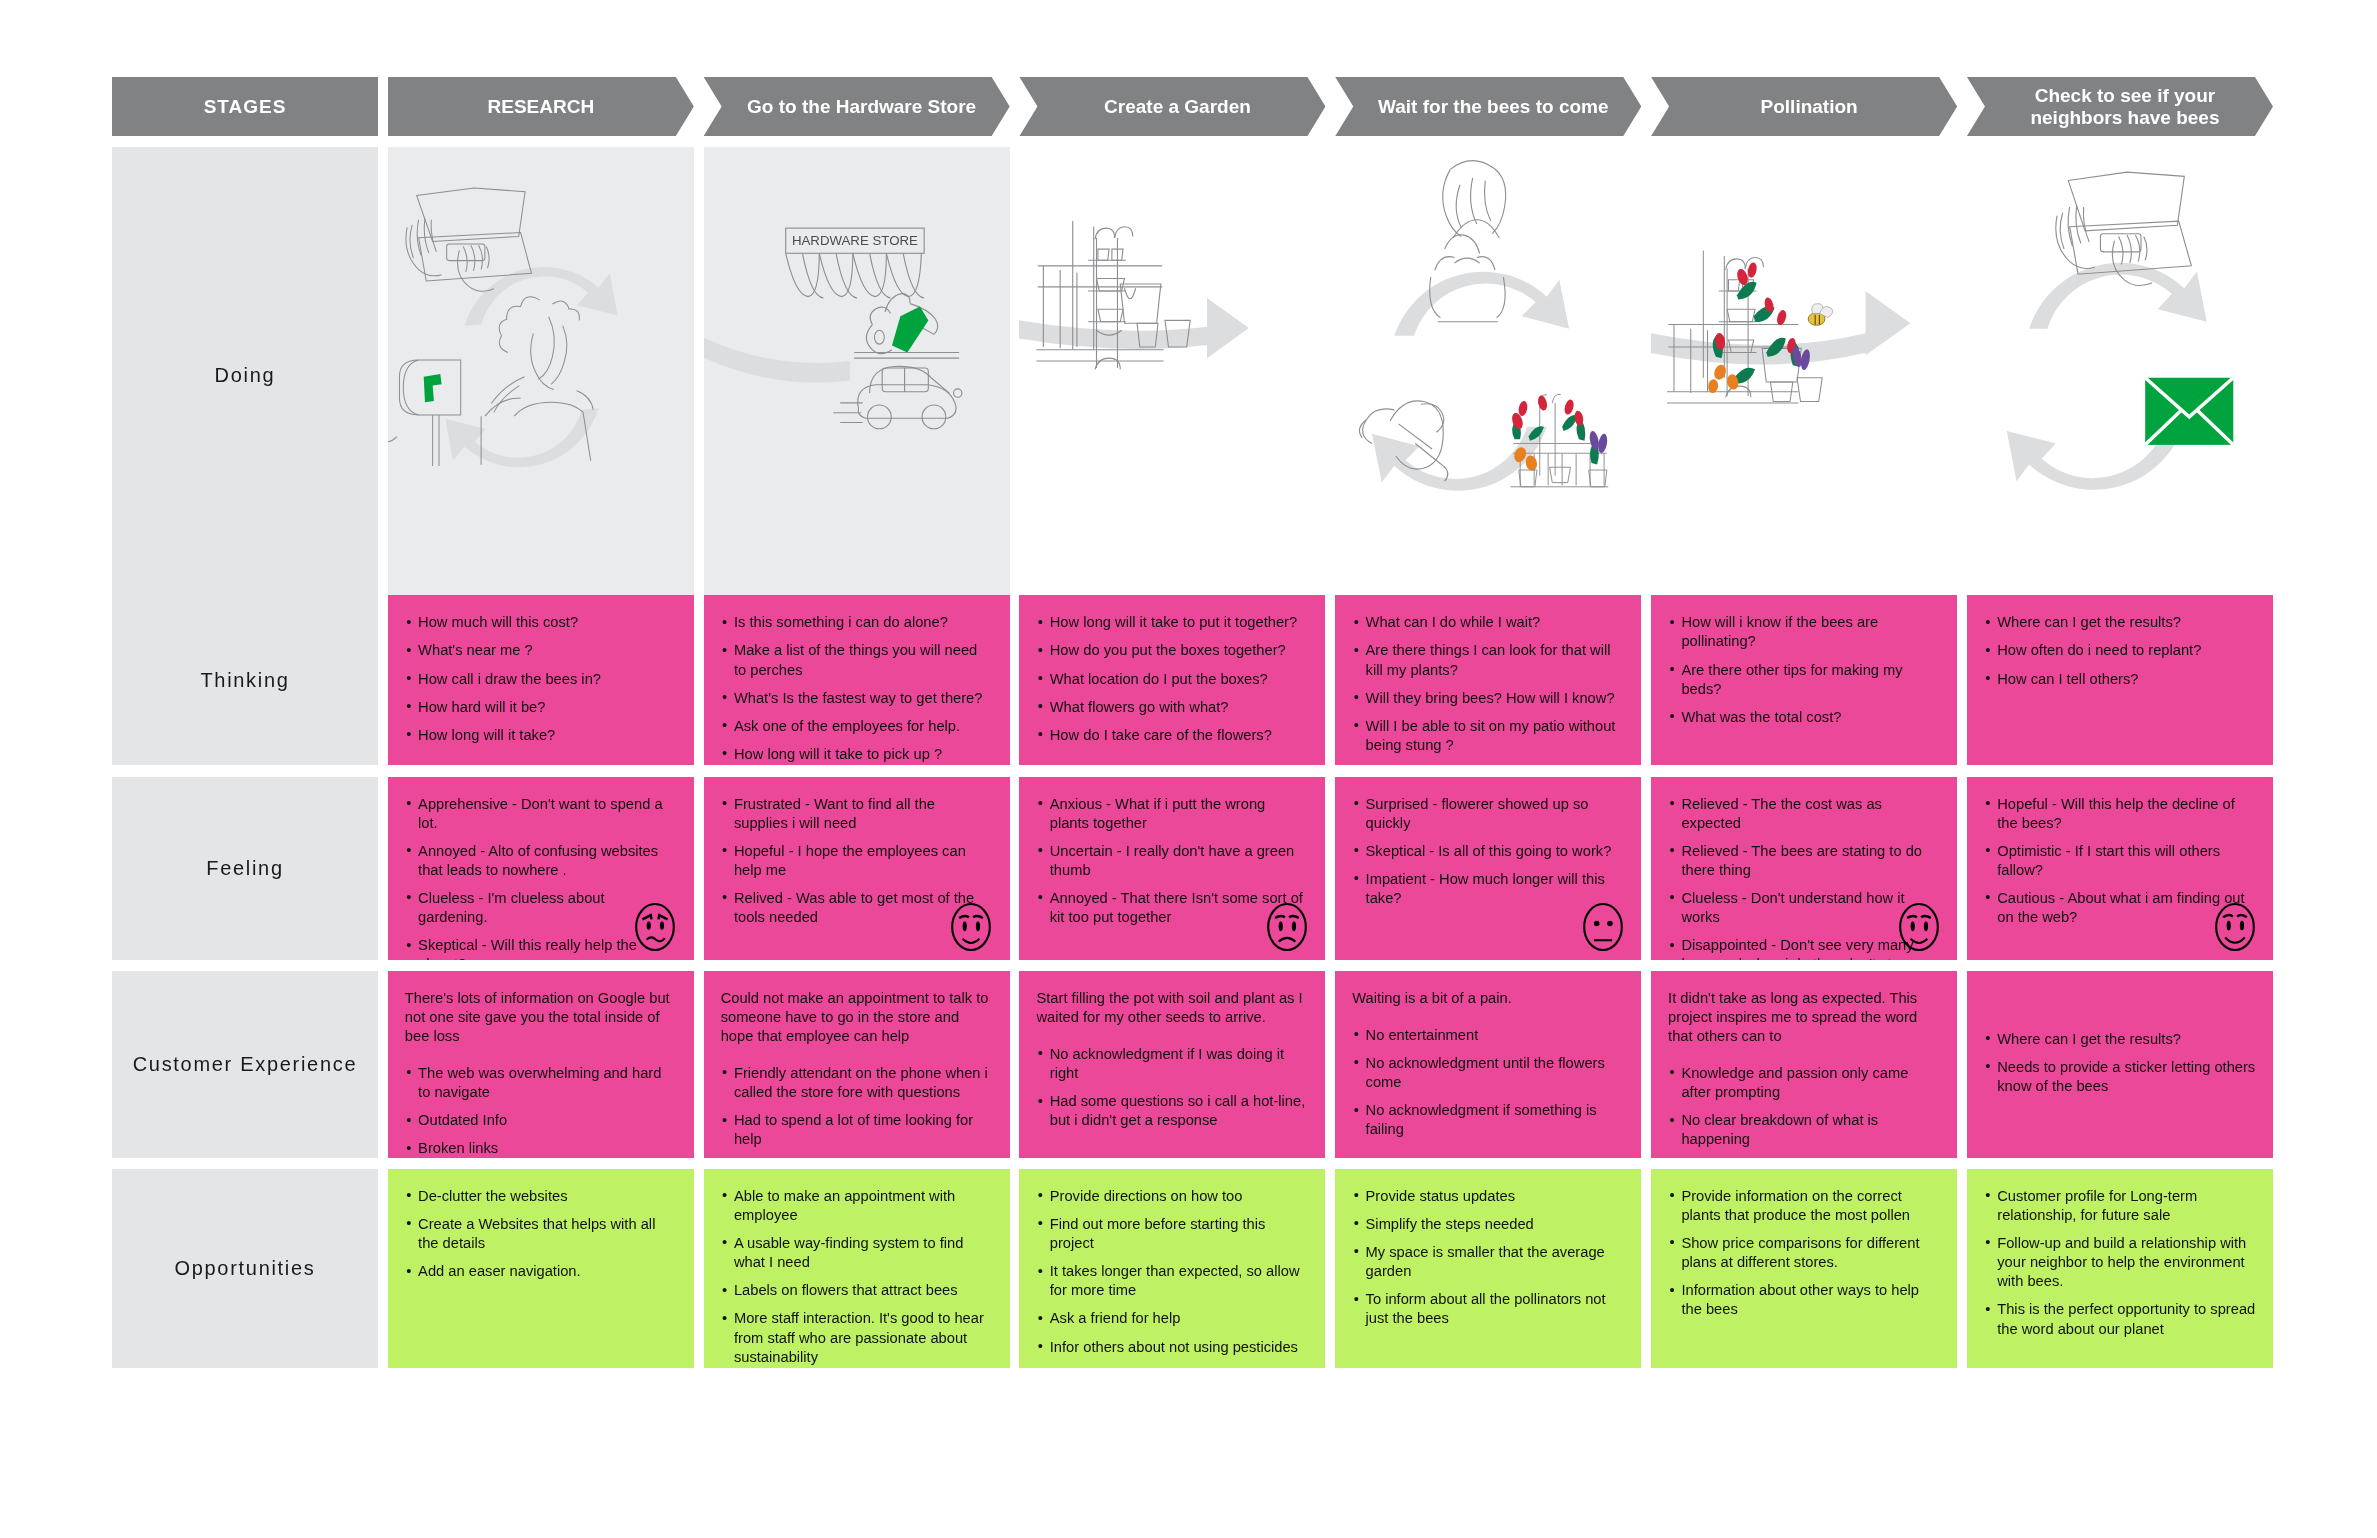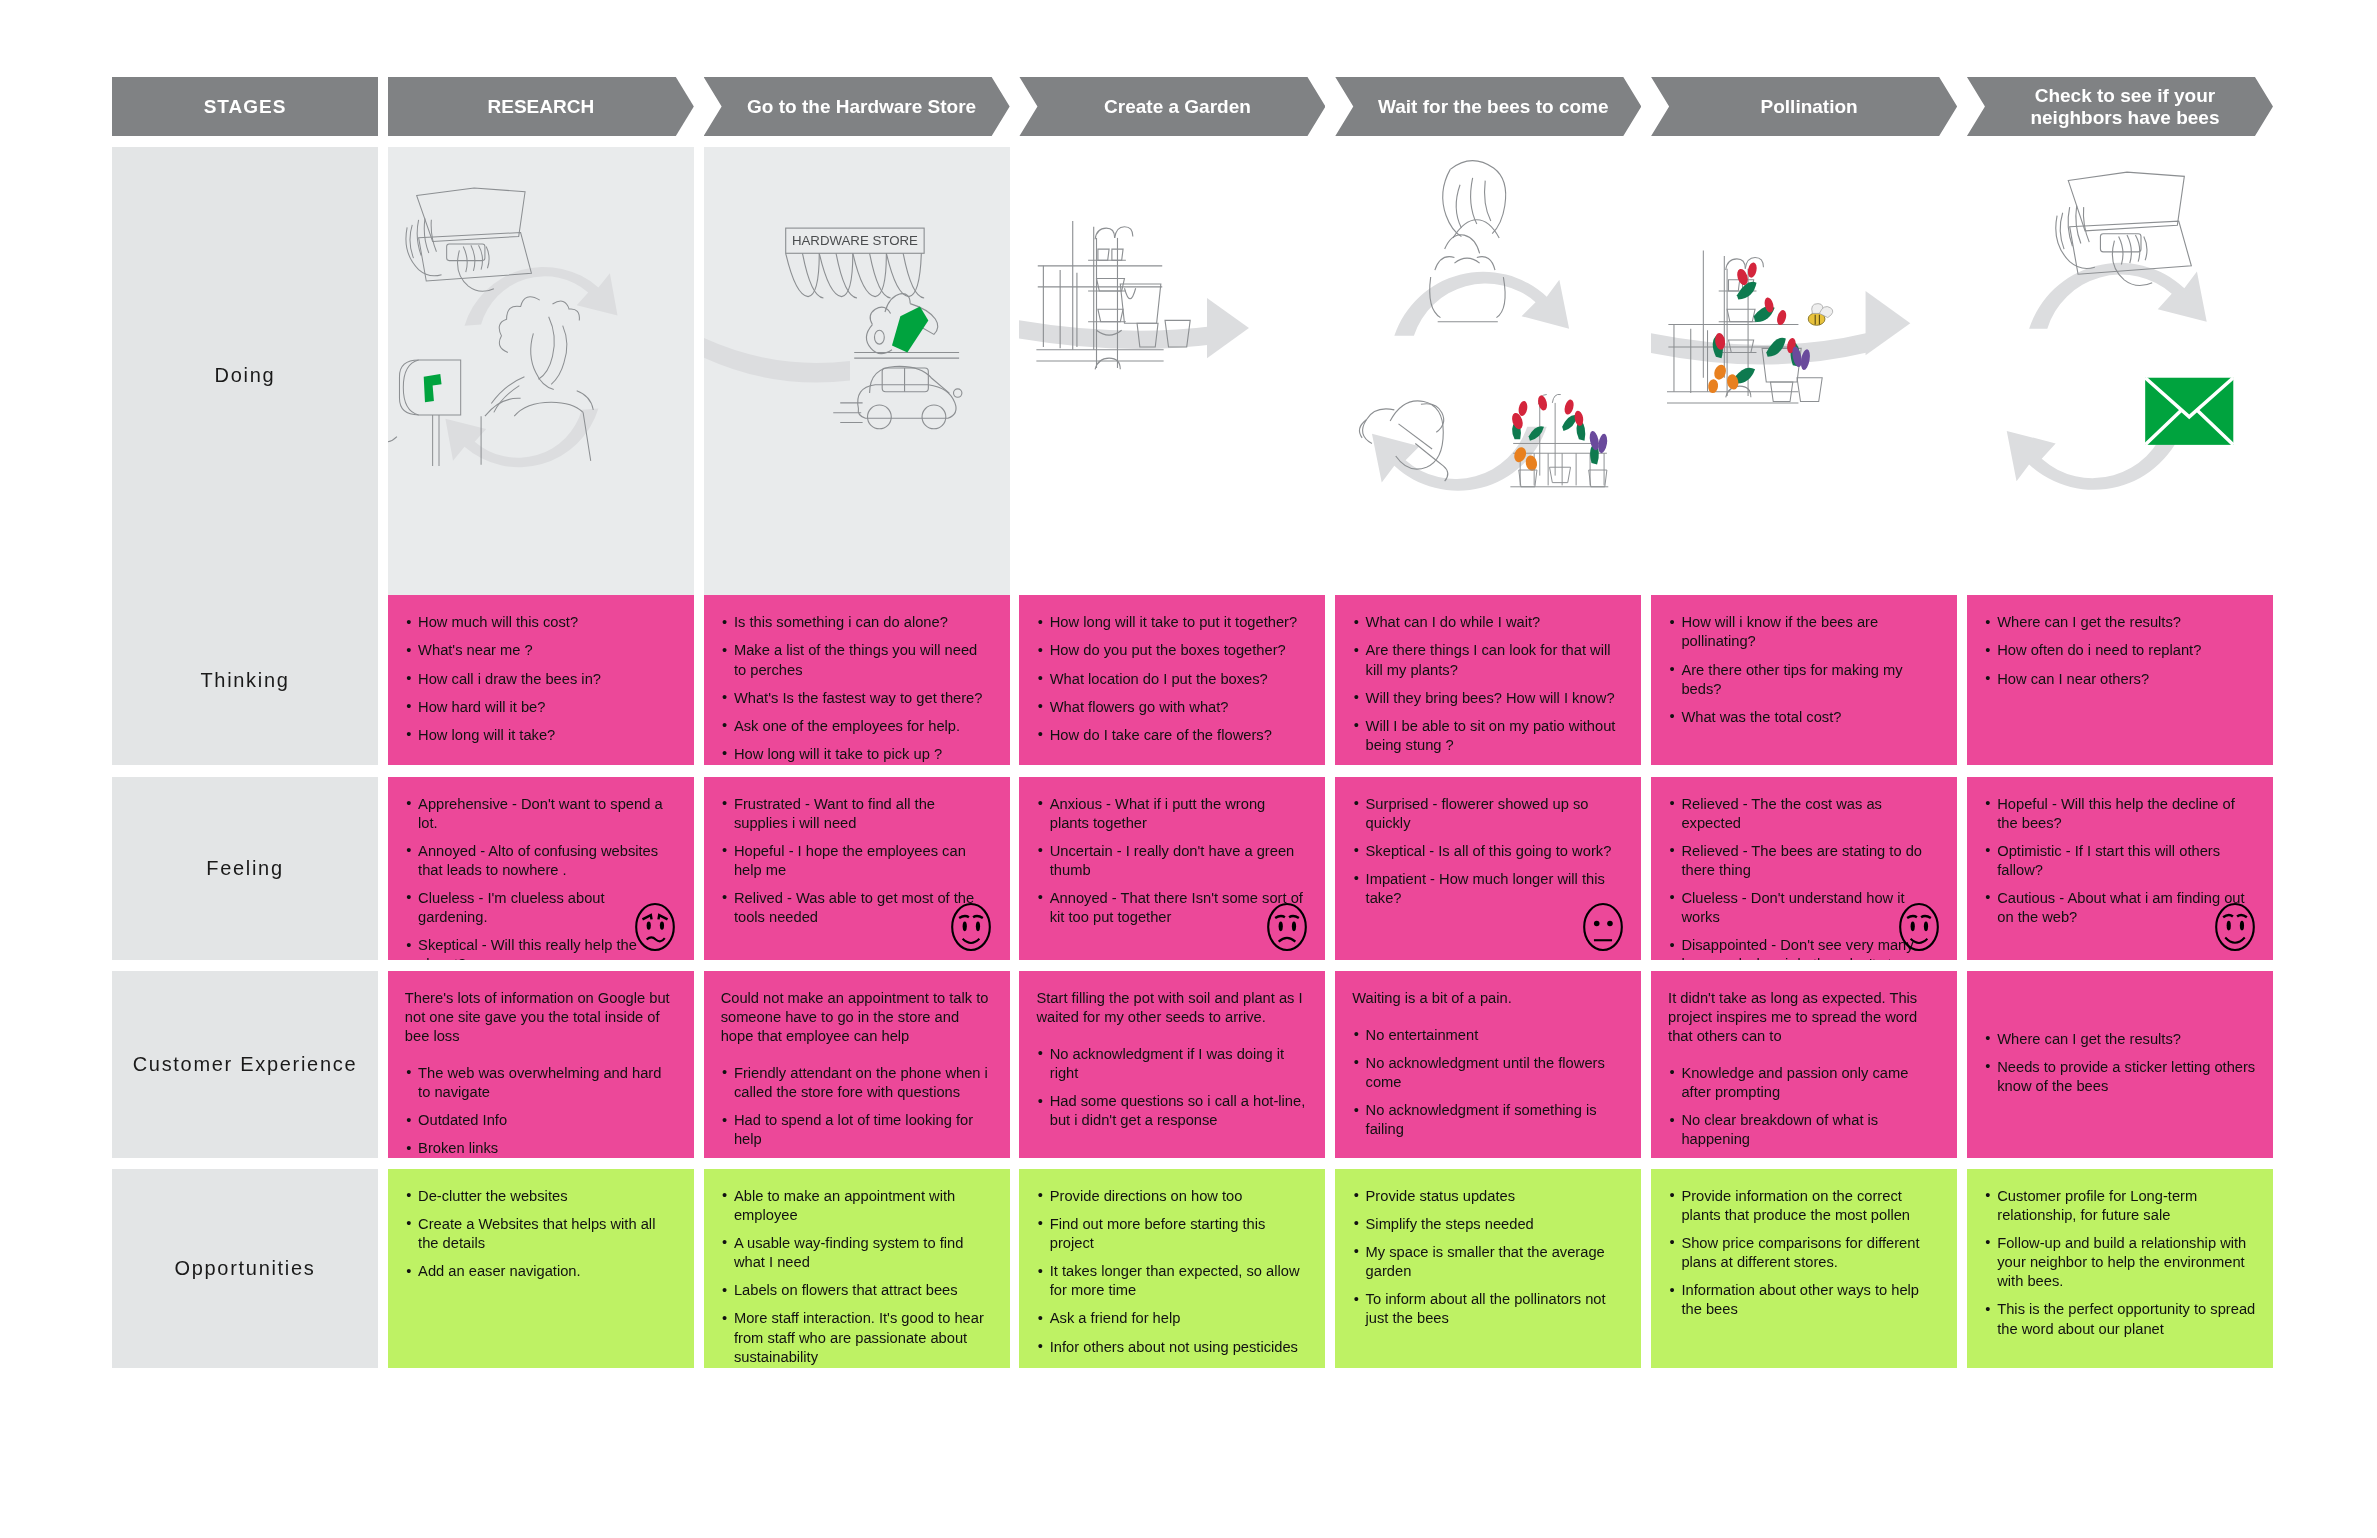--- a/index.html
+++ b/index.html
@@ -490,21 +490,21 @@
       <li>What was the total cost?</li>
     </ul>
         </div>
       </div>
 
     <div class="cell">
         <div class="tile light">
           <ul>
       <li>Where can I get the results?</li>
       <li>How often do i need to replant?</li>
-      <li>How can I near others?</li>
+      <li>How can I tell others?</li>
     </ul>
         </div>
       </div>
   </div>
 
   <div class="grid-row content-row" id="feeling-row">
     <div class="rowlabel">Feeling</div>
 
     <div class="cell">
         <div class="tile light">

